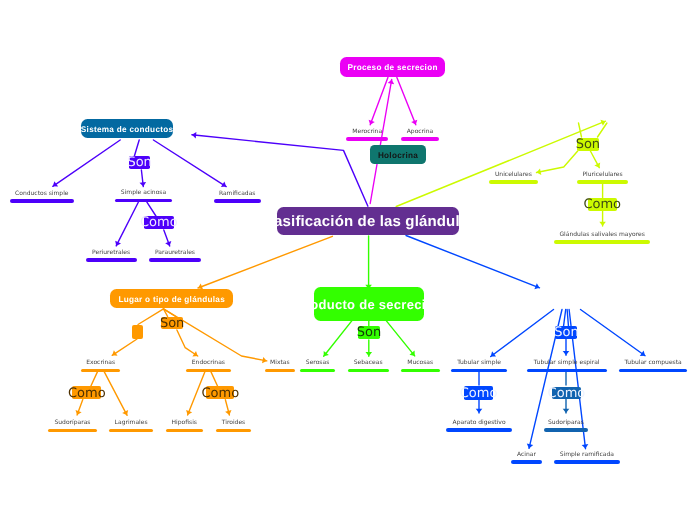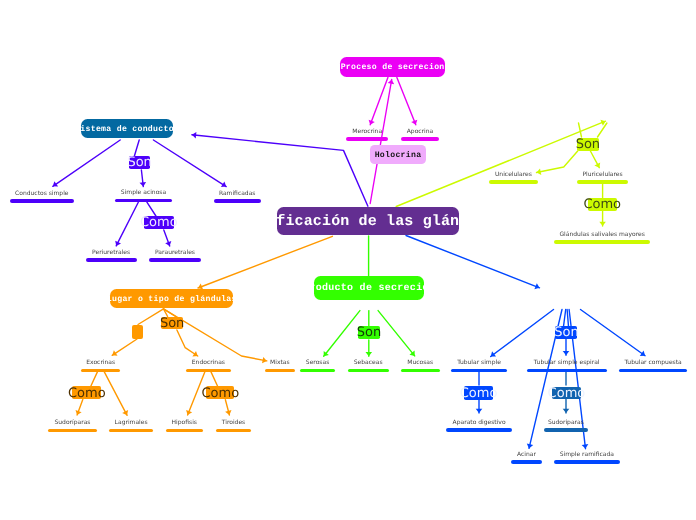--- a/index.html
+++ b/index.html
@@ -4,21 +4,21 @@
 <style>
   html,body{margin:0;padding:0;background:#fff;}
   body{width:696px;height:520px;overflow:hidden;
        font-family:"DejaVu Sans",sans-serif;
        -webkit-font-smoothing:antialiased;text-rendering:geometricPrecision;}
   .main{font-family:"Liberation Sans",sans-serif;}
   #stage{position:relative;width:696px;height:520px;background:#fff;}
   svg#edges{position:absolute;left:0;top:0;width:696px;height:520px;}
   .node{position:absolute;box-sizing:border-box;}
   .main{display:flex;align-items:center;justify-content:center;border-radius:7px;
-        font-weight:bold;white-space:nowrap;font-family:Liberation Mono, monospace;}
+        font-weight:bold;white-space:nowrap;}
   .main > span{display:block;position:relative;top:0.9px;}
   .tag{display:flex;align-items:center;justify-content:center;border-radius:1.8px;
        white-space:nowrap;font-size:13px;font-family:"DejaVu Sans",sans-serif;}
   .tag > span{display:block;position:relative;top:0.4px;}
   .blank{border-radius:2px;}
   .leaf{display:block;}
   .leaf .lbl{position:absolute;left:50%;transform:translateX(-50%);bottom:5.9px;
              color:#3f3f3f;white-space:nowrap;font-size:6px;line-height:7px;
              font-family:"DejaVu Sans",sans-serif;}
   .leaf .bar{position:absolute;left:0;bottom:0;height:3.7px;border-radius:2px;width:100%;}
@@ -115,24 +115,24 @@
     </div>
 <div class="node main" style="left:81.1px;top:119.3px;width:92px;height:19.2px;background:#0369a1;color:#ffffff;font-size:8.2px;letter-spacing:0.28px;border-radius:6.5px">
       <span>Sistema de conductos</span>
     </div>
 <div class="node main" style="left:339.8px;top:57.0px;width:105.6px;height:19.9px;background:#EB00F5;color:#ffffff;font-size:8.2px;letter-spacing:0.28px;border-radius:6.5px">
       <span>Proceso de secrecion</span>
     </div>
 <div class="node main" style="left:110.3px;top:288.8px;width:122.9px;height:19.6px;background:#FF9900;color:#ffffff;font-size:8.2px;letter-spacing:0.28px;border-radius:6.5px">
       <span>Lugar o tipo de glándulas</span>
     </div>
-<div class="node main" style="left:314.3px;top:276px;width:109.5px;height:24px;background:#33FF00;color:#ffffff;font-size:10px;letter-spacing:0.28px;border-radius:6.5px">
+<div class="node main" style="left:314.3px;top:287px;width:109.5px;height:34px;background:#33FF00;color:#ffffff;font-size:13px;letter-spacing:0.28px;border-radius:6.5px">
       <span>Producto de secreción</span>
     </div>
-<div class="node main" style="left:369.9px;top:144.5px;width:56.3px;height:19.6px;background:#f0abfc;color:#151515;font-size:8.2px;letter-spacing:0.28px;border-radius:4.6px">
+<div class="node main" style="left:369.9px;top:144.5px;width:56.3px;height:19.6px;background:#0f766e;color:#151515;font-size:8.2px;letter-spacing:0.28px;border-radius:4.6px">
       <span>Holocrina</span>
     </div>
 <div class="node tag" style="left:129.0px;top:156.3px;width:21.2px;height:12.6px;background:#4D00FA;color:#efe8ff">
       <span>Son</span>
     </div>
 <div class="node tag" style="left:143.5px;top:215.8px;width:30.6px;height:13.2px;background:#4D00FA;color:#efe8ff">
       <span>Como</span>
     </div>
 <div class="node tag" style="left:576.6px;top:137.5px;width:22.5px;height:13.7px;background:#CCFA00;color:#3d4a13">
       <span>Son</span>

